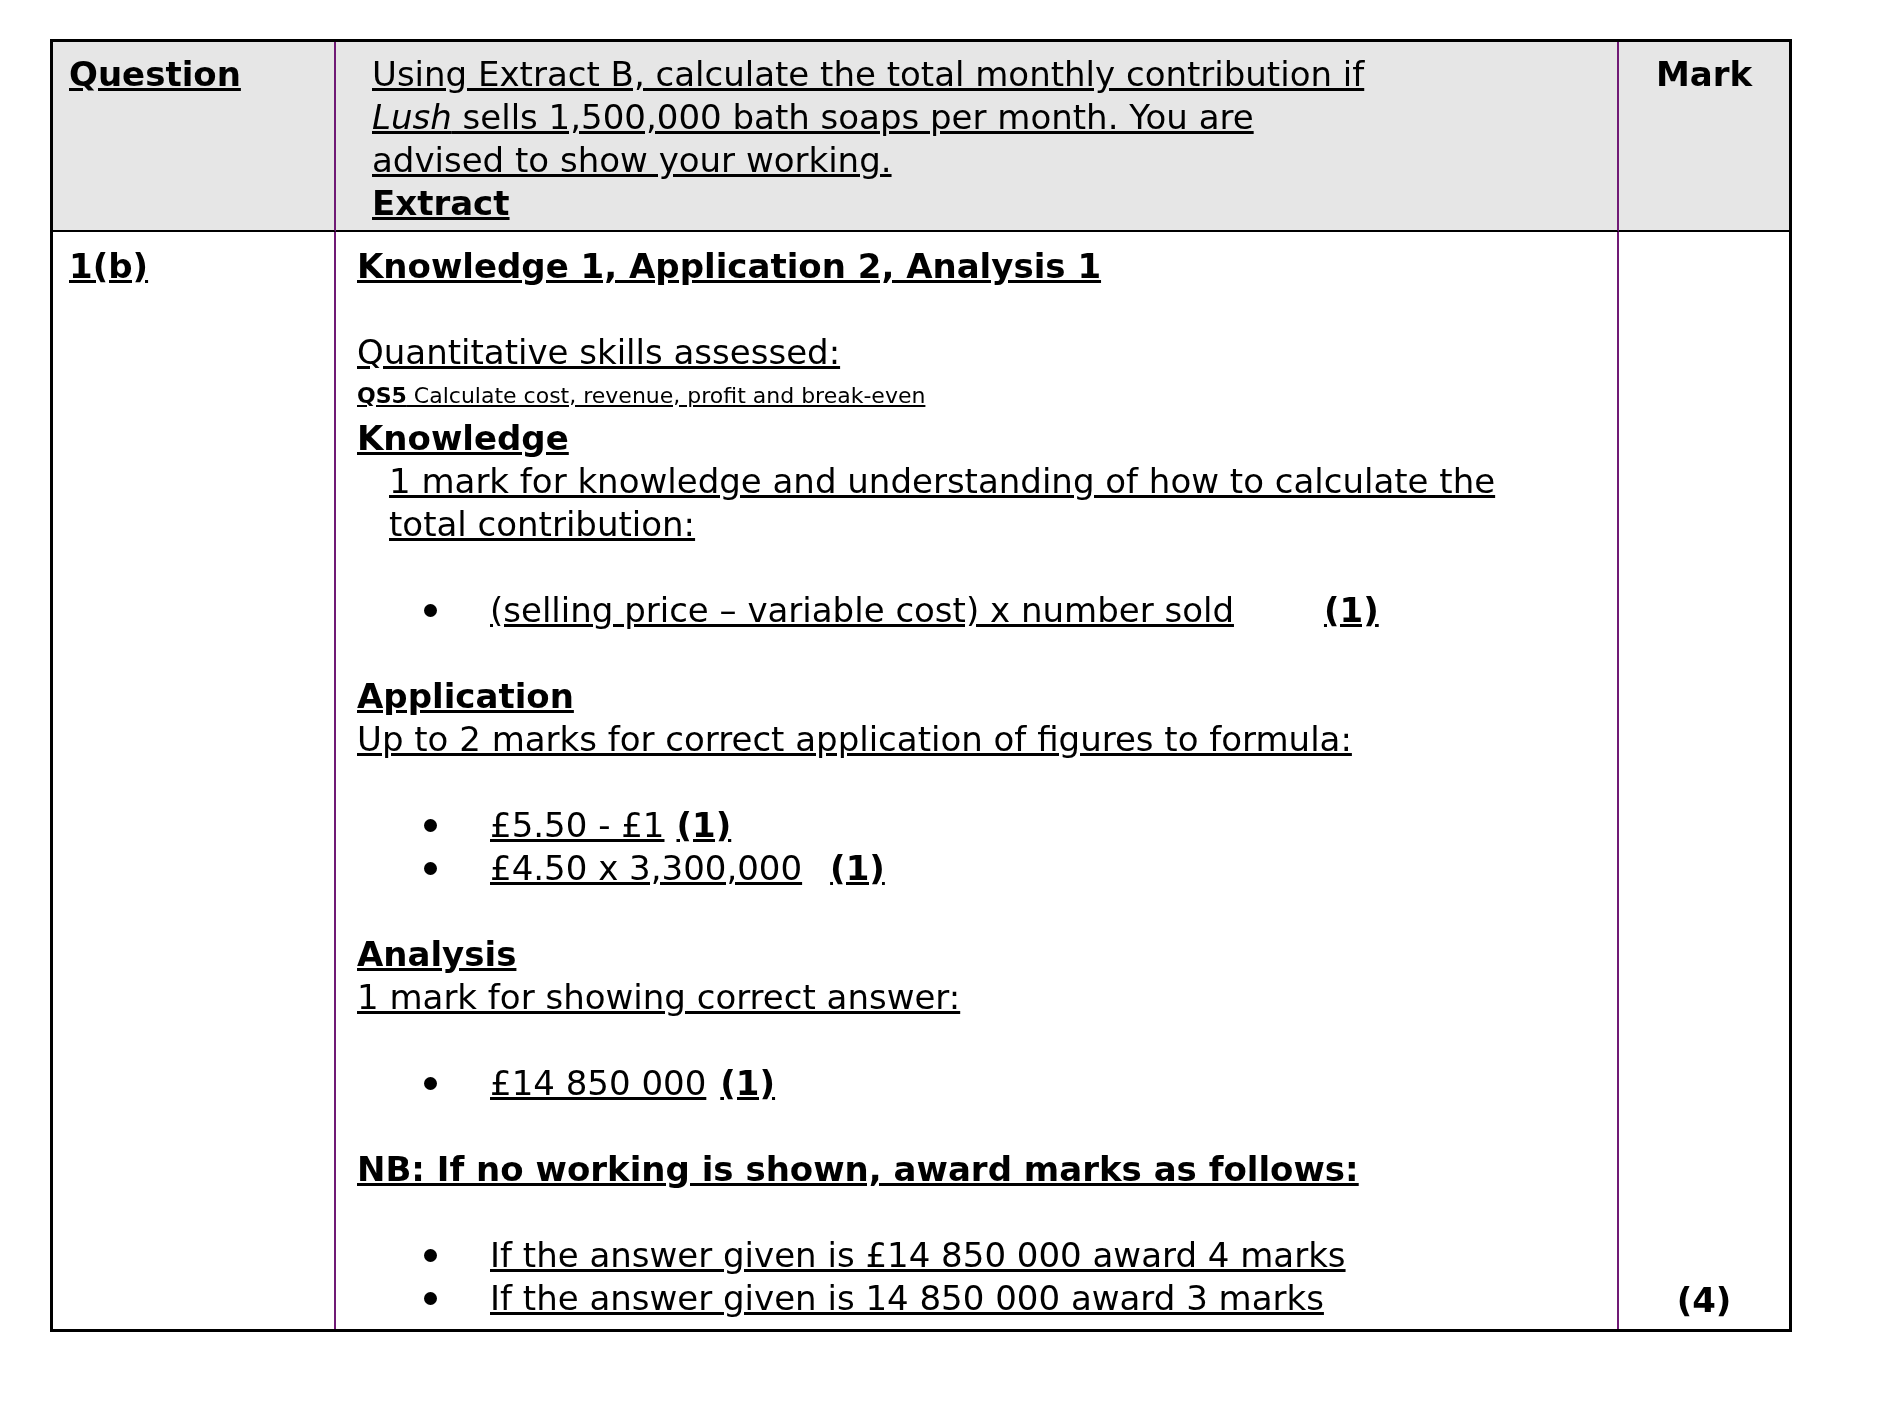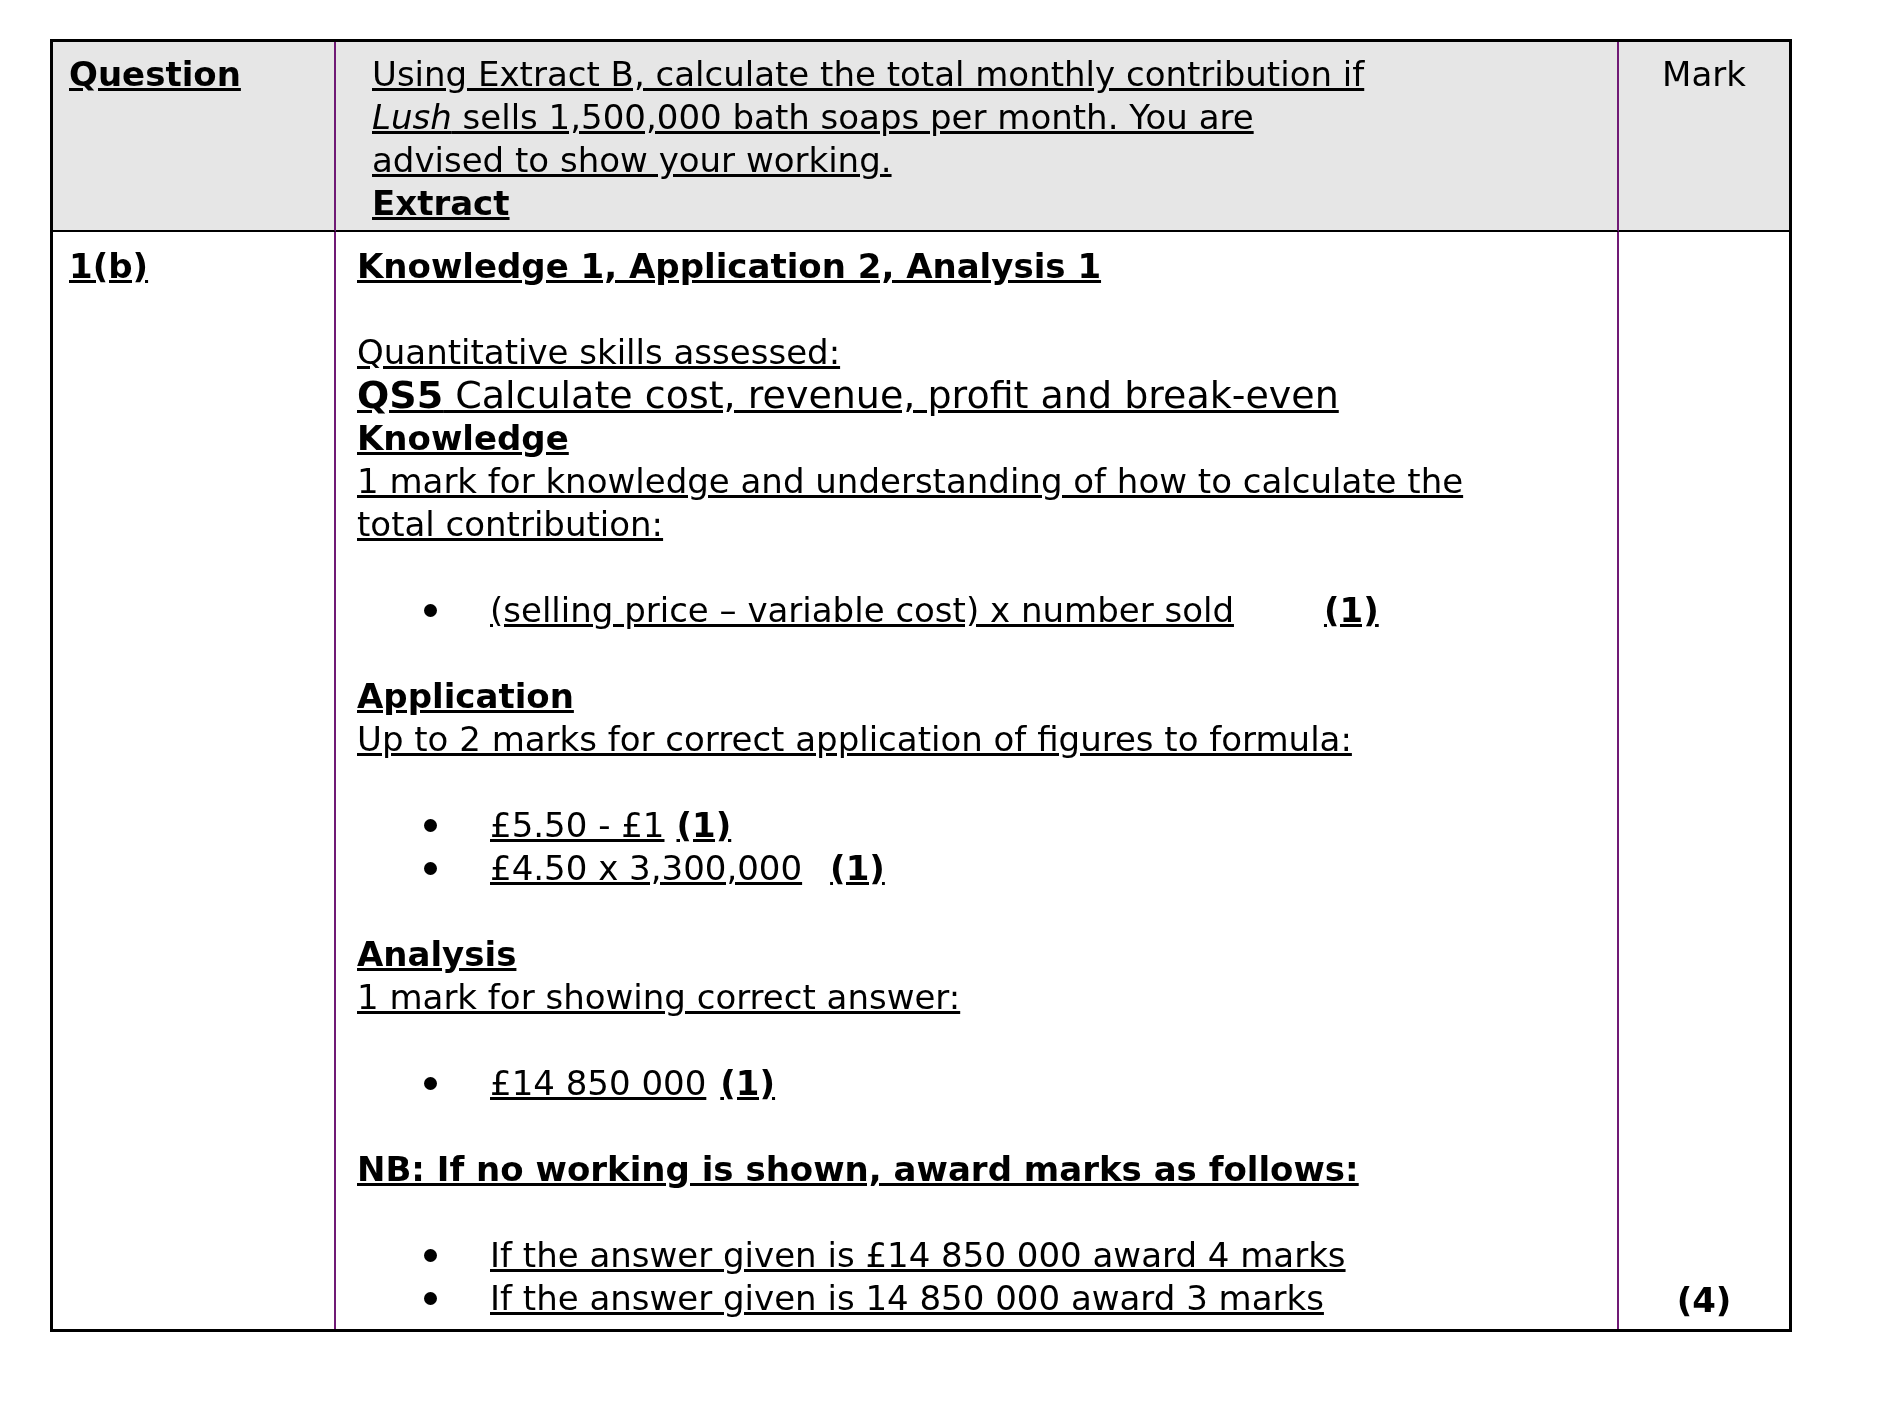--- a/index.html
+++ b/index.html
@@ -20,34 +20,34 @@
     grid-template-columns: 283px 1283px 1fr;
     grid-template-rows: 190px auto;
     background: #fff;
   }
   .cell { box-sizing: border-box; font-size: 34px; line-height: 43px; }
   .hdr  { background: #e6e6e6; border-bottom: 2px solid #000; }
   .rb   { border-right: 2px solid #701a75; text-decoration: underline; }
 
   .question-col-header { padding: 11px 8px 0 16px; font-weight: bold; }
   .question-cell       { padding: 11px 26px 8px 36px; }
-  .mark-col-header     { padding: 11px 0 0 0; text-align: center; font-weight: normal; }
+  .mark-col-header     { padding: 11px 0 0 0; text-align: center; font-weight: bold; }
 
   .qid-cell  { padding: 13px 8px 0 16px; font-weight: bold; }
   .body-cell { padding: 13px 30px 9px 21px; }
   .mark-cell { display: flex; align-items: flex-end; justify-content: center;
                padding-bottom: 7px; font-weight: bold; }
 
   .p      { margin: 0; }
   .bold   { font-weight: bold; }
   .italic { font-style: italic; }
   .center-bold { text-align: left; font-weight: bold; }
-  .pre    { white-space: pre-line; }
+  .pre    { white-space: pre-line; margin-left: 32px; }
   .gap    { height: 43px; }
-  .qs5-line { font-size: 38px; }
+  .qs5-line { font-size: 22px; }
 
   .bullet { display: flex; padding-left: 67px; }
   .dot    { flex: 0 0 66px; position: relative; }
   .dot::before {
     content: ""; position: absolute; left: 0; top: 15px;
     width: 13px; height: 13px; border-radius: 50%; background: #000;
   }
   .bmark { font-weight: bold; }
   .ml12 { margin-left: 12px; }
   .ml14 { margin-left: 14px; }

